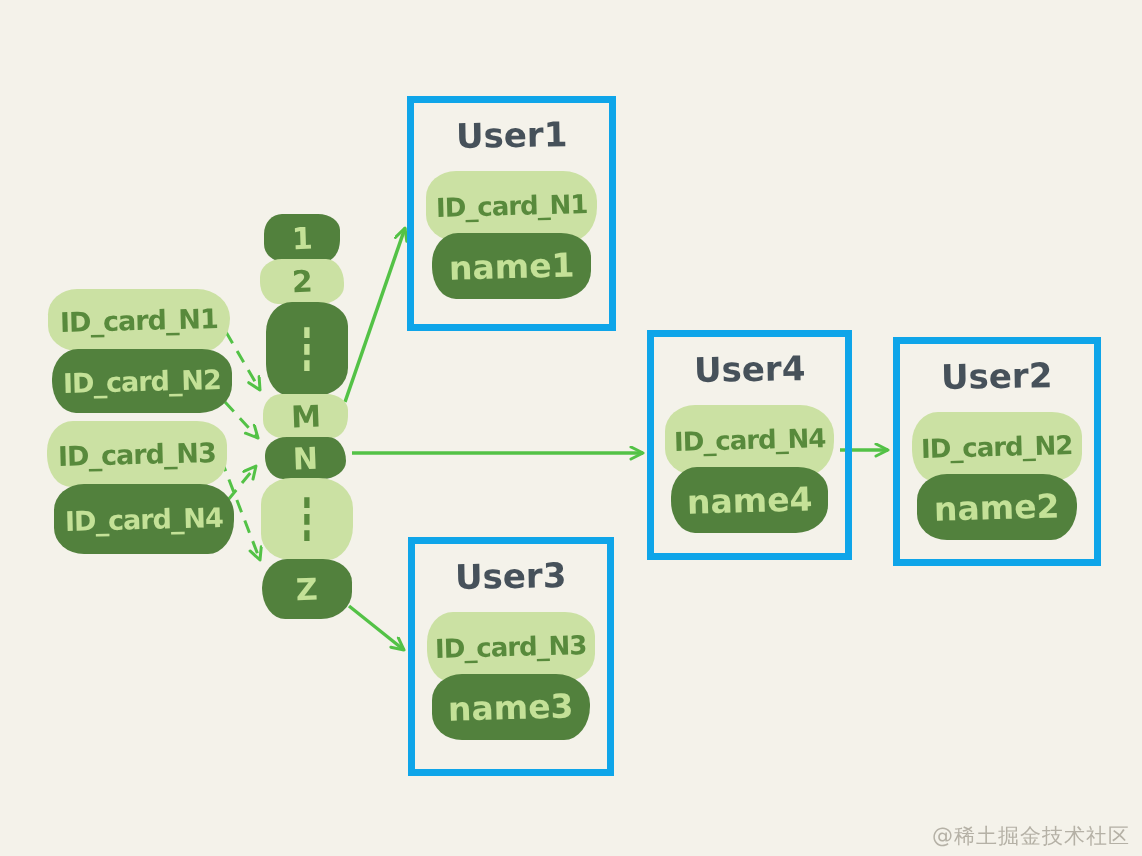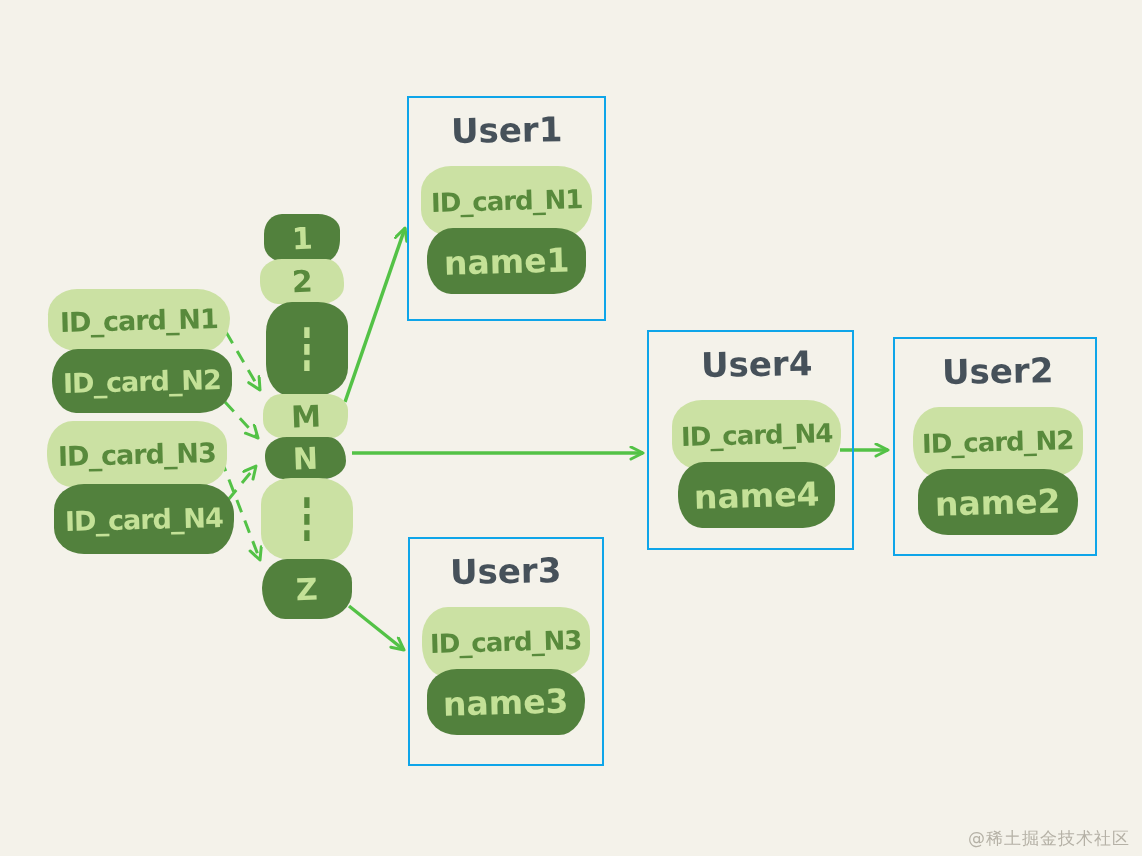--- a/index.html
+++ b/index.html
@@ -20,37 +20,37 @@
   .r1{border-radius:30px 34px 26px 30px / 26px 30px 34px 26px;}
   .r2{border-radius:26px 30px 32px 24px / 30px 24px 28px 32px;}
   .r3{border-radius:18px 22px 16px 20px / 20px 16px 22px 18px;}
   .r4{border-radius:22px 18px 24px 18px / 18px 24px 18px 22px;}
   .slot{font-size:30px;font-weight:bold;}
   .slot span{transform:rotate(-2deg);display:inline-block;}
   .dots{font-size:30px;font-weight:bold;}
   .dots span{transform:scaleY(1.9);display:inline-block;letter-spacing:0;}
   .user-box{
     position:absolute;z-index:2;
-    border:2px solid #0ea5e9;
+    border:7px solid #0ea5e9;
     background:transparent;
     display:flex;flex-direction:column;align-items:center;
   }
   .user-title{
     font-size:34px;font-weight:bold;color:#46515a;
     margin-top:12px;transform:rotate(-1deg);
   }
   .box-pill{
     font-weight:bold;display:flex;align-items:center;justify-content:center;
   }
   .box-id{font-size:26px;letter-spacing:-1px;width:88%;height:70px;margin-top:16px;}
   .box-name{font-size:33px;width:82%;height:66px;margin-top:-8px;}
   .box-pill span{transform:rotate(-1.5deg);display:inline-block;}
   .watermark{
     position:absolute;right:12px;bottom:6px;z-index:3;
-    font-size:17px;color:#b5b1a6;letter-spacing:1px;
+    font-size:21px;color:#b5b1a6;letter-spacing:1px;
   }
 </style>
 </head>
 <body>
 
 <div class="canvas">
 
   <svg class="arrows" width="1142" height="856" viewBox="0 0 1142 856">
     <defs>
       <marker id="ah" markerWidth="18" markerHeight="16" refX="14" refY="7" orient="auto" markerUnits="userSpaceOnUse">
@@ -117,31 +117,31 @@
   <div class="user-box" style="left:408px;top:537px;width:192px;height:225px;text-align:right;">
     <div class="user-title">User3</div>
     <div class="box-pill light r2 box-id">
       <span>ID_card_N3</span>
     </div>
     <div class="box-pill dark r1 box-name">
       <span>name3</span>
     </div>
   </div>
 
-  <div class="user-box" style="left:647px;top:330px;width:191px;height:216px;padding-left:12px;">
+  <div class="user-box" style="left:647px;top:330px;width:191px;height:216px;">
     <div class="user-title">User4</div>
     <div class="box-pill light r1 box-id">
       <span>ID_card_N4</span>
     </div>
     <div class="box-pill dark r2 box-name">
       <span>name4</span>
     </div>
   </div>
 
-  <div class="user-box" style="left:893px;top:337px;width:194px;height:215px;padding-left:6px;">
+  <div class="user-box" style="left:893px;top:337px;width:194px;height:215px;">
     <div class="user-title">User2</div>
     <div class="box-pill light r2 box-id">
       <span>ID_card_N2</span>
     </div>
     <div class="box-pill dark r1 box-name">
       <span>name2</span>
     </div>
   </div>
 
   <div class="watermark">@稀土掘金技术社区</div>

